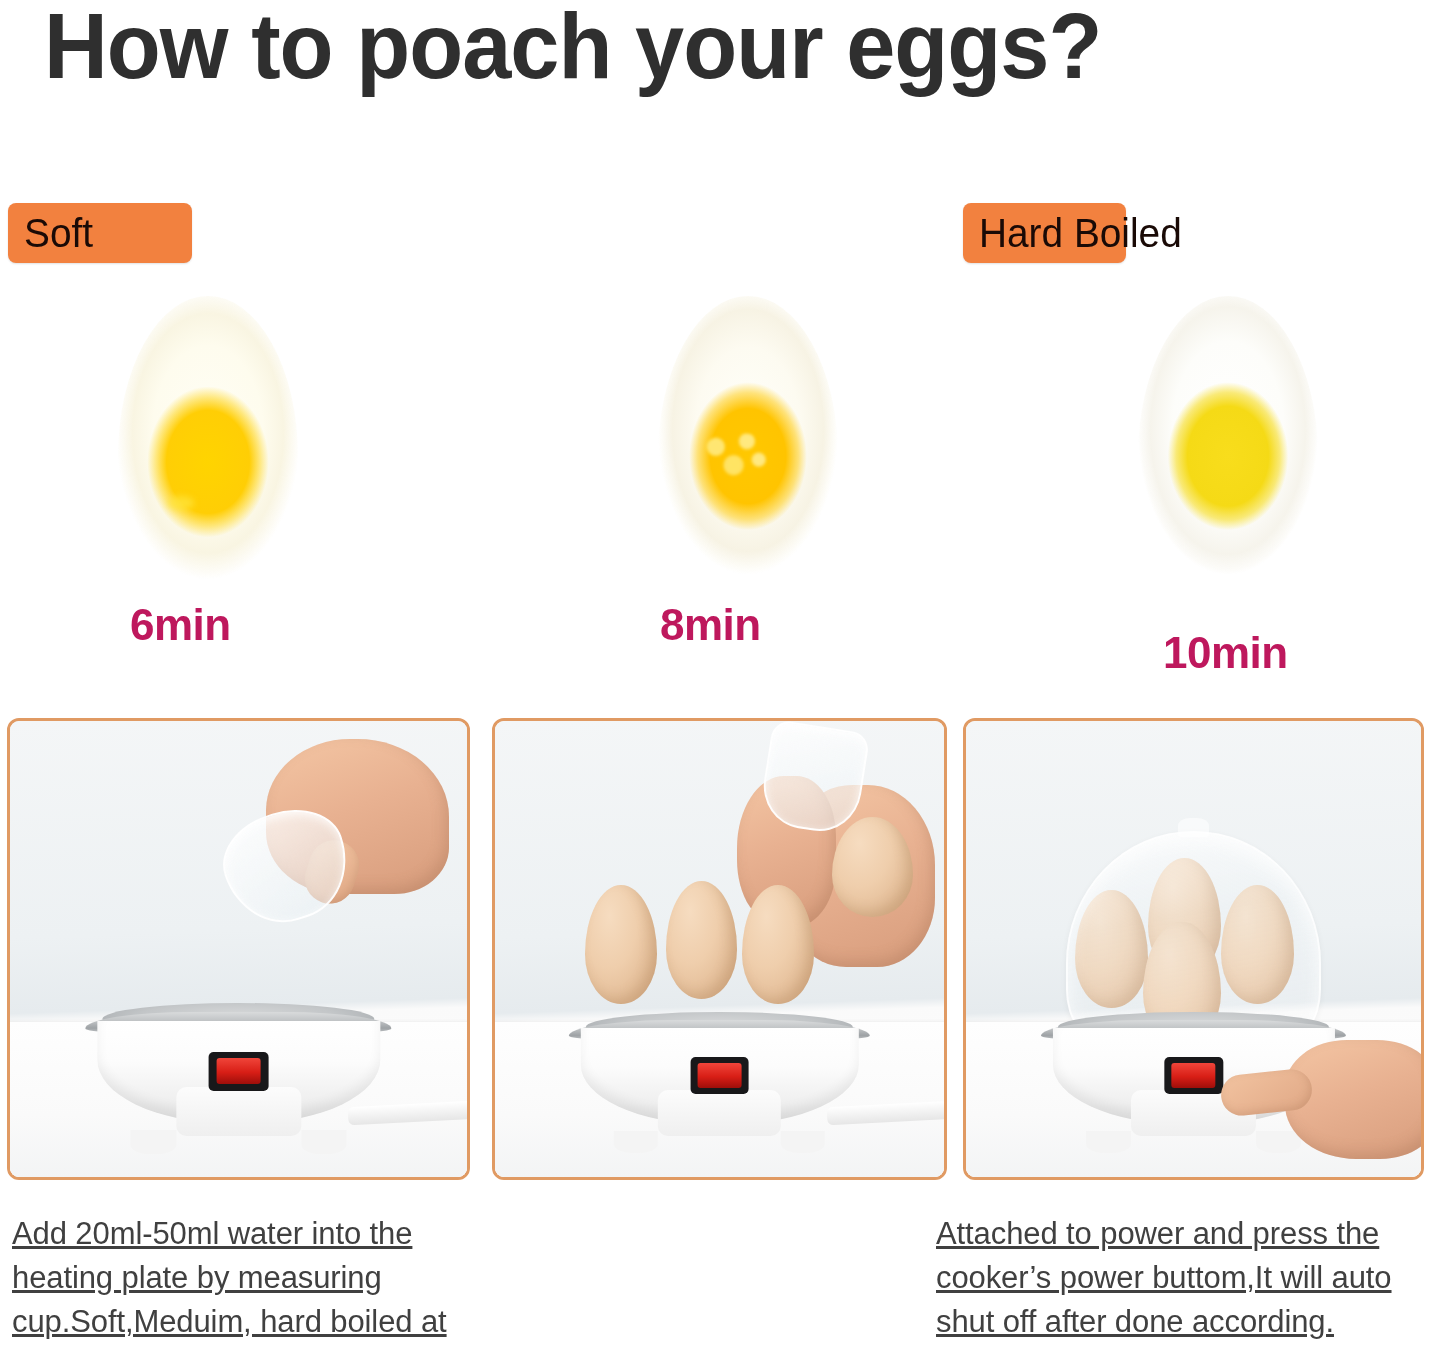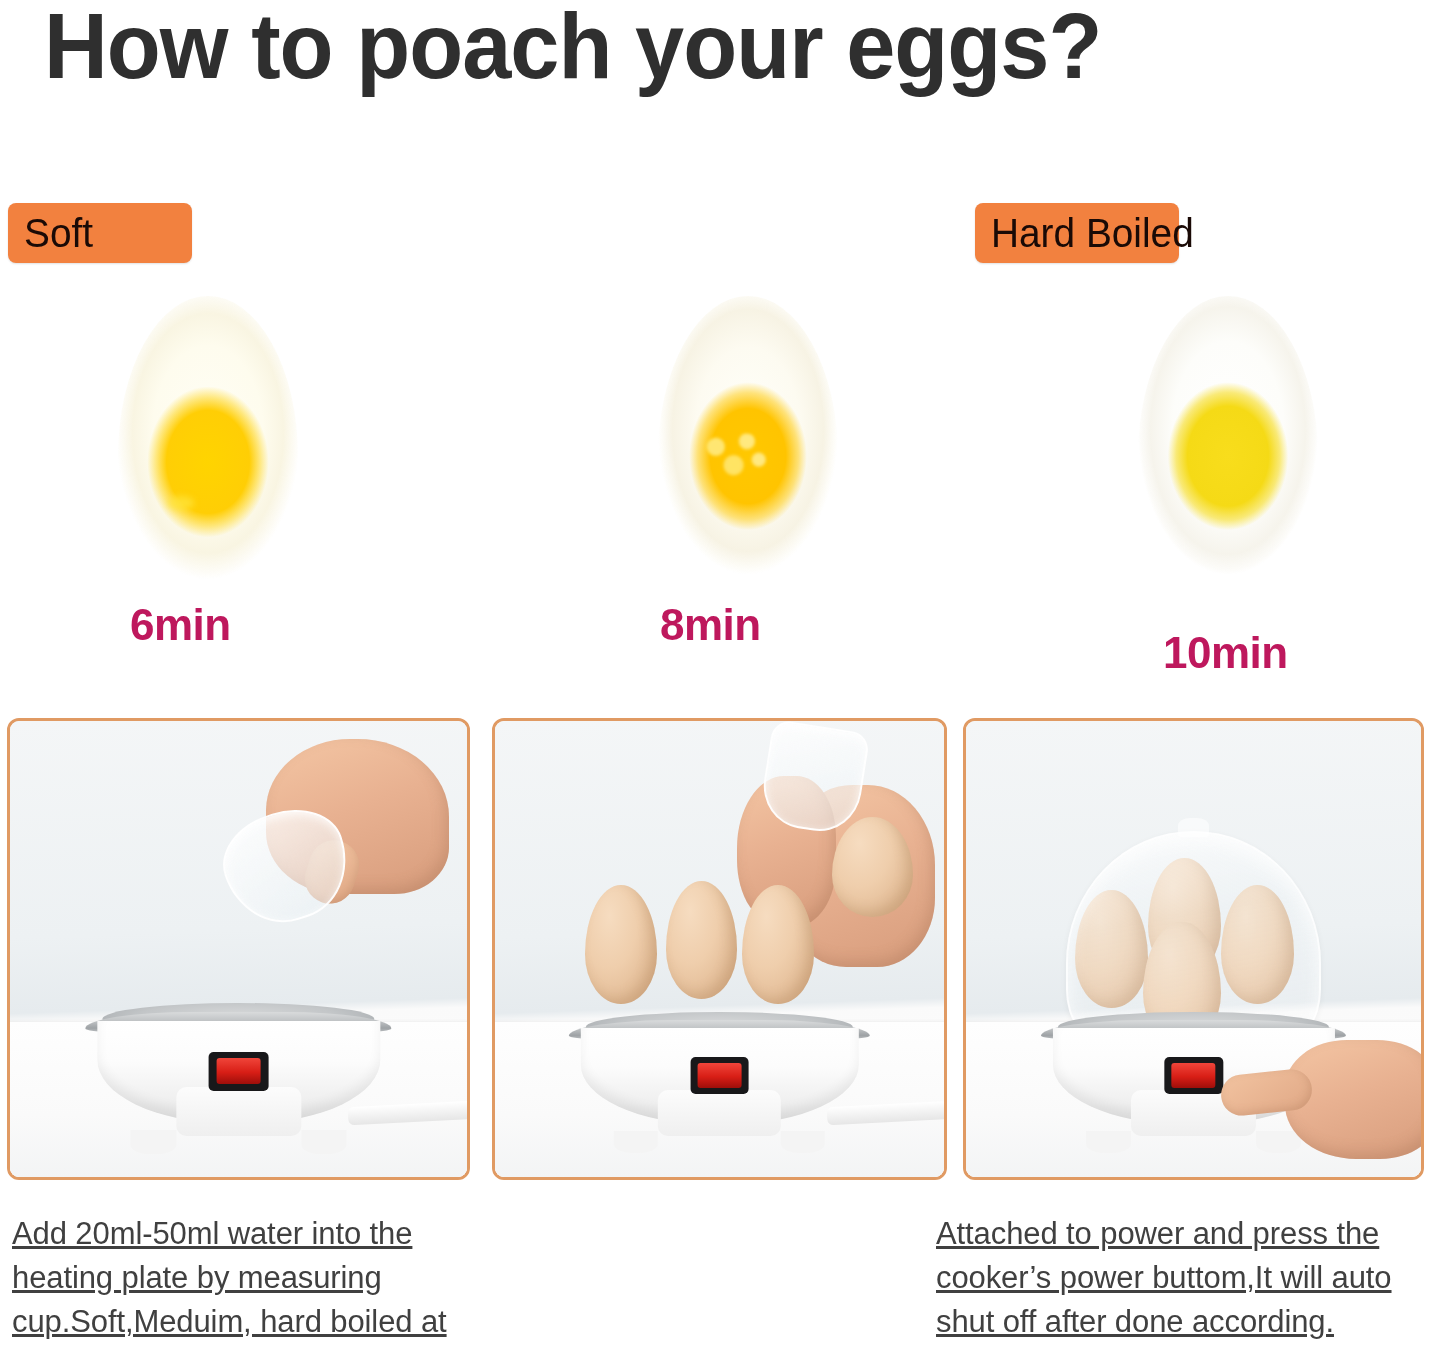--- a/index.html
+++ b/index.html
@@ -27,21 +27,21 @@
     height:60px; box-sizing:border-box;
     background:#F2813F; border-radius:8px;
     color:#1a0a06; font-size:40px; font-weight:normal;
     display:flex; align-items:center;
     padding:0 16px;
     box-shadow:0 1px 2px rgba(0,0,0,.12);
   }
   .pill span{transform:scaleX(0.97);transform-origin:left center;white-space:nowrap;}
   #pill-0{left:8px;  width:184px;}
   #pill-1{left:466px;width:194px;}
-  #pill-2{left:963px;width:204px;margin-left:12px;}
+  #pill-2{left:963px;width:163px;}
 
   
   .egg-wrap{position:absolute;top:296px;width:300px;height:300px;}
   #egg-0{left:58px;}
   #egg-1{left:598px;}
   #egg-2{left:1078px;}
   .egg{
     position:absolute; left:50%; top:0; transform:translateX(-50%);
     width:180px; height:286px; border-radius:50% 50% 50% 50%/56% 56% 44% 44%;
     filter:blur(0.4px);

